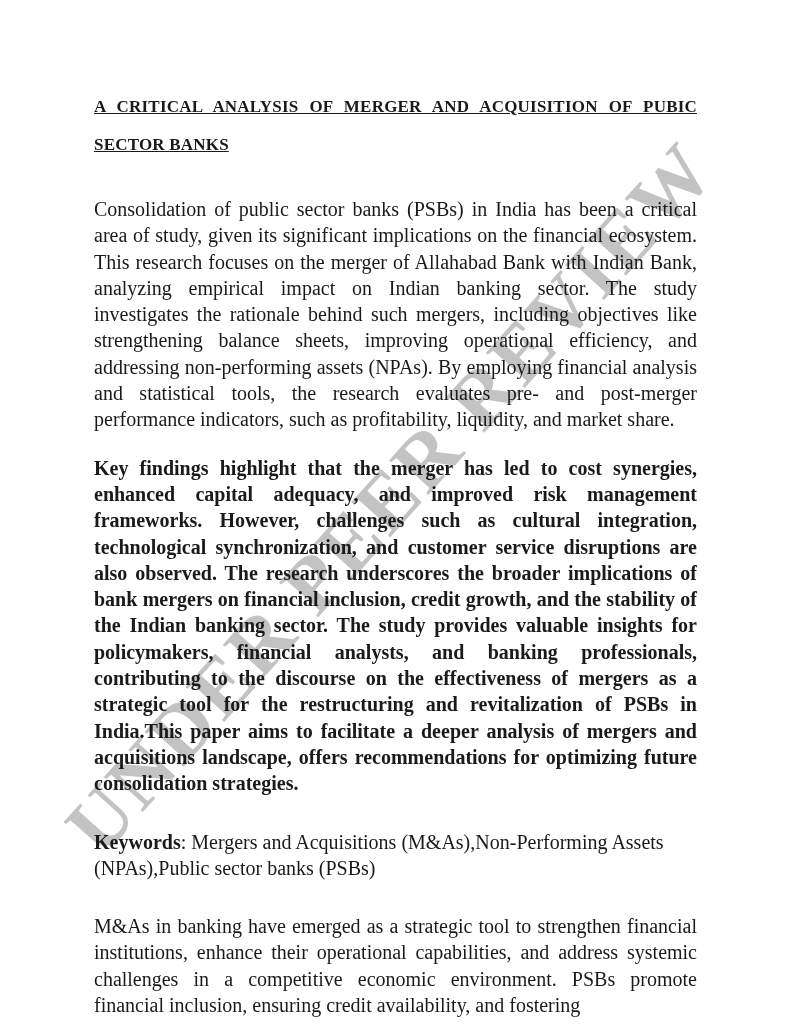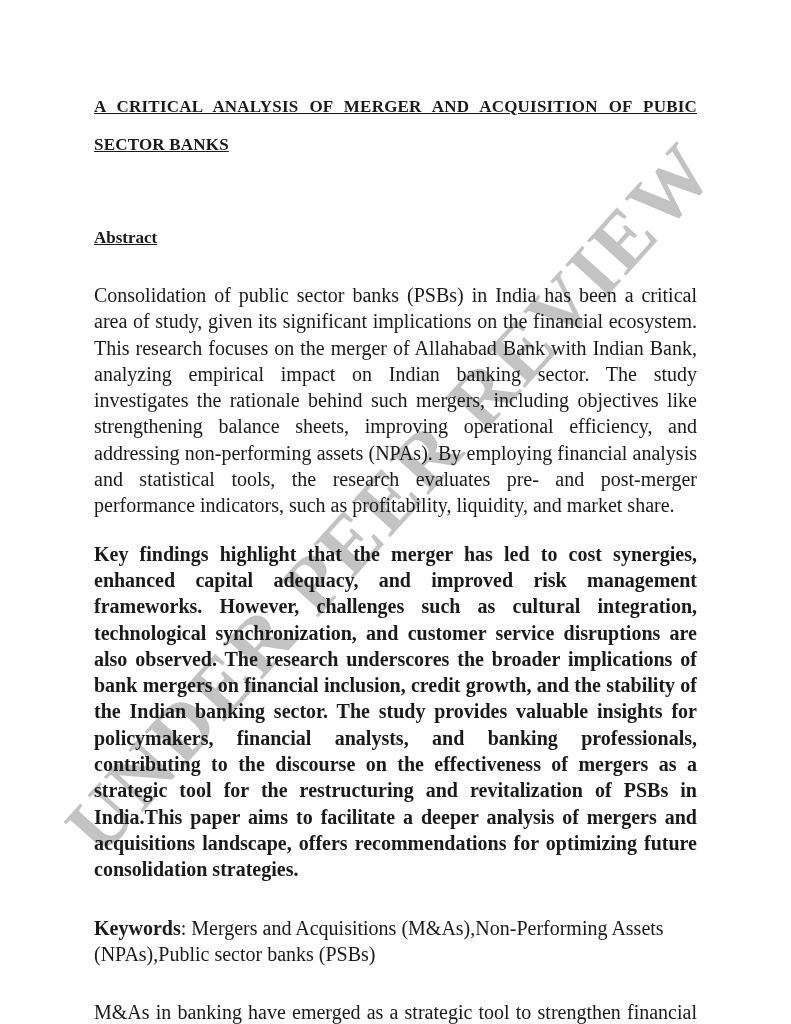--- a/index.html
+++ b/index.html
@@ -84,21 +84,20 @@
 <body>
 
 <div class="page">
 
   <div class="watermark">UNDER PEER REVIEW</div>
 
   <div class="content">
 
     <h1 class="title"><span class="u">A CRITICAL ANALYSIS OF MERGER AND ACQUISITION OF PUBIC SECTOR BANKS</span></h1>
 
-    <h2 class="heading abstract"><span class="u">Abstract</span></h2>
 
     <p class="body first-after-heading">Consolidation of public sector banks (PSBs) in India has been a critical area of study, given its significant implications on the financial ecosystem. This research focuses on the merger of Allahabad Bank with Indian Bank, analyzing empirical impact on Indian banking sector. The study investigates the rationale behind such mergers, including objectives like strengthening balance sheets, improving operational efficiency, and addressing non-performing assets (NPAs). By employing financial analysis and statistical tools, the research evaluates pre- and post-merger performance indicators, such as profitability, liquidity, and market share.</p>
 
     <p class="body para-gap">Key findings highlight that the merger has led to cost synergies, enhanced capital adequacy, and improved risk management frameworks. However, challenges such as cultural integration, technological synchronization, and customer service disruptions are also observed. The research underscores the broader implications of bank mergers on financial inclusion, credit growth, and the stability of the Indian banking sector. The study provides valuable insights for policymakers, financial analysts, and banking professionals, contributing to the discourse on the effectiveness of mergers as a strategic tool for the restructuring and revitalization of PSBs in India.This paper aims to facilitate a deeper analysis of mergers and acquisitions landscape, offers recommendations for optimizing future consolidation strategies.</p>
 
     <p class="body keywords"><strong>Keywords</strong><span>: Mergers and Acquisitions (M&amp;As),Non-Performing Assets (NPAs),Public sector banks (PSBs)</span></p>
 
 
     <p class="body first-after-heading">M&amp;As in banking have emerged as a strategic tool to strengthen financial institutions, enhance their operational capabilities, and address systemic challenges in a competitive economic environment. PSBs promote financial inclusion, ensuring credit availability, and fostering</p>
 

